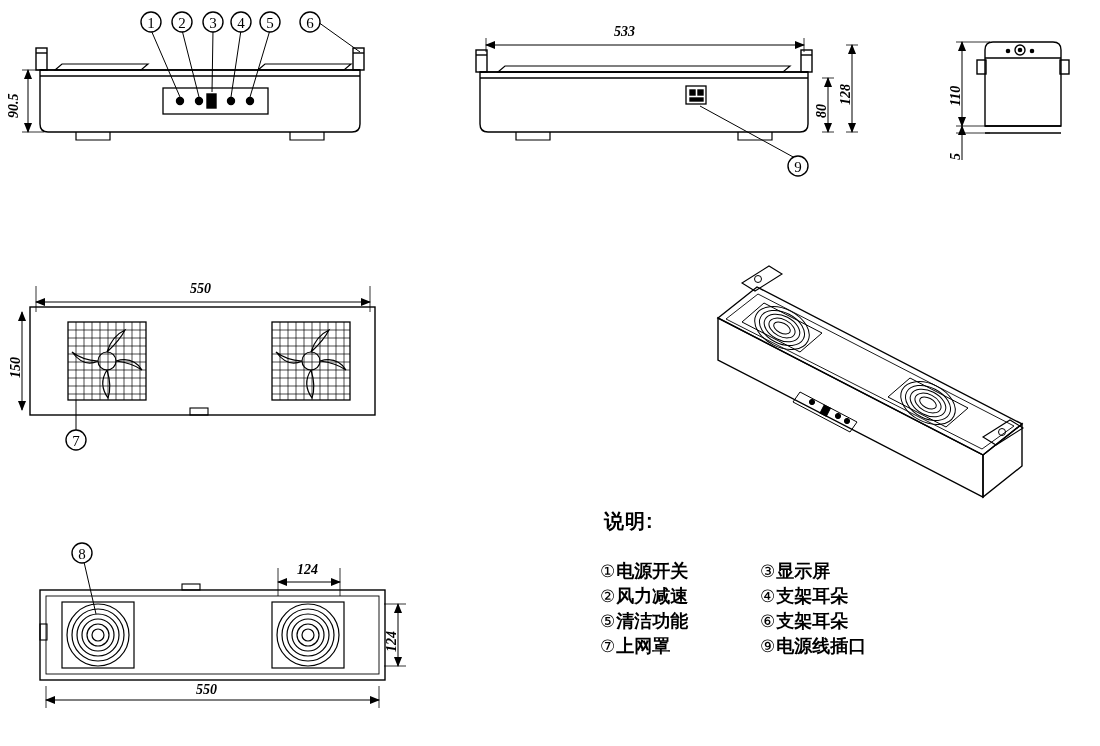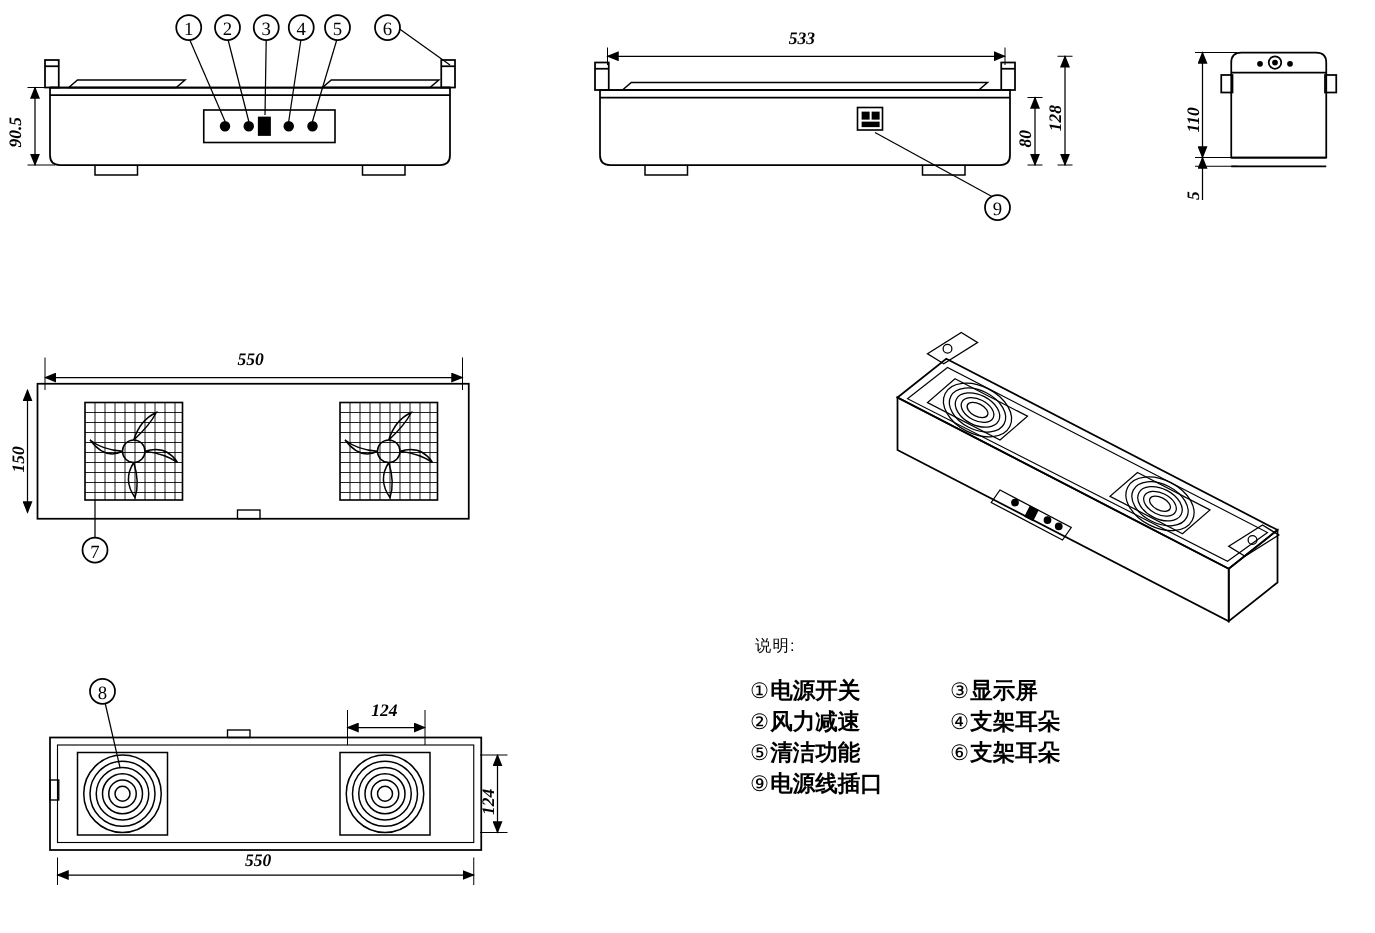--- a/index.html
+++ b/index.html
@@ -12,22 +12,22 @@
     color:#000;
   }
   .stage{position:absolute;left:0;top:0;width:1100px;height:746px;}
   svg.draw{position:absolute;left:0;top:0;width:1100px;height:746px;}
   .legend{
     position:absolute;
     left:600px;top:508px;
     width:400px;
   }
   .legend-title{
-    font-size:13px;font-weight:normal;letter-spacing:1px;
-    margin-bottom:14px;
+    font-size:20px;font-weight:bold;letter-spacing:1px;
+    margin-bottom:24px;
     padding-left:4px;
   }
   .legend-grid{
     display:grid;
     grid-template-columns:150px 150px;
     row-gap:0px;
     column-gap:10px;
   }
   .legend-item{
     font-size:18px;
@@ -340,21 +340,21 @@
       <text x="270" y="28">5</text>
       <text x="310" y="28">6</text>
       <text x="798" y="172">9</text>
       <text x="76" y="446">7</text>
       <text x="82" y="559">8</text>
     </g>
   </svg>
 
   <div class="dim-label" style="left:6px;top:118px;transform:rotate(-90deg);transform-origin:left top;">90.5</div>
 
-  <div class="dim-label" style="left:631px;top:24px;">533</div>
+  <div class="dim-label" style="left:614px;top:24px;">533</div>
   <div class="dim-label" style="left:814px;top:118px;transform:rotate(-90deg);transform-origin:left top;">80</div>
   <div class="dim-label" style="left:838px;top:105px;transform:rotate(-90deg);transform-origin:left top;">128</div>
 
   <div class="dim-label" style="left:948px;top:106px;transform:rotate(-90deg);transform-origin:left top;">110</div>
   <div class="dim-label" style="left:948px;top:160px;transform:rotate(-90deg);transform-origin:left top;">5</div>
 
   <div class="dim-label" style="left:190px;top:281px;">550</div>
   <div class="dim-label" style="left:8px;top:378px;transform:rotate(-90deg);transform-origin:left top;">150</div>
 
   <div class="dim-label" style="left:297px;top:562px;">124</div>
@@ -376,18 +376,21 @@
       <div class="legend-item">
         <span class="num">④</span><span>支架耳朵</span>
       </div>
       <div class="legend-item">
         <span class="num">⑤</span><span>清洁功能</span>
       </div>
       <div class="legend-item">
         <span class="num">⑥</span><span>支架耳朵</span>
       </div>
       <div class="legend-item">
+        <span class="num">⑦</span><span>上网罩</span>
+      </div>
+      <div class="legend-item">
         <span class="num">⑨</span><span>电源线插口</span>
       </div>
     </div>
   </div>
 
 </div>
 
 </body></html>

